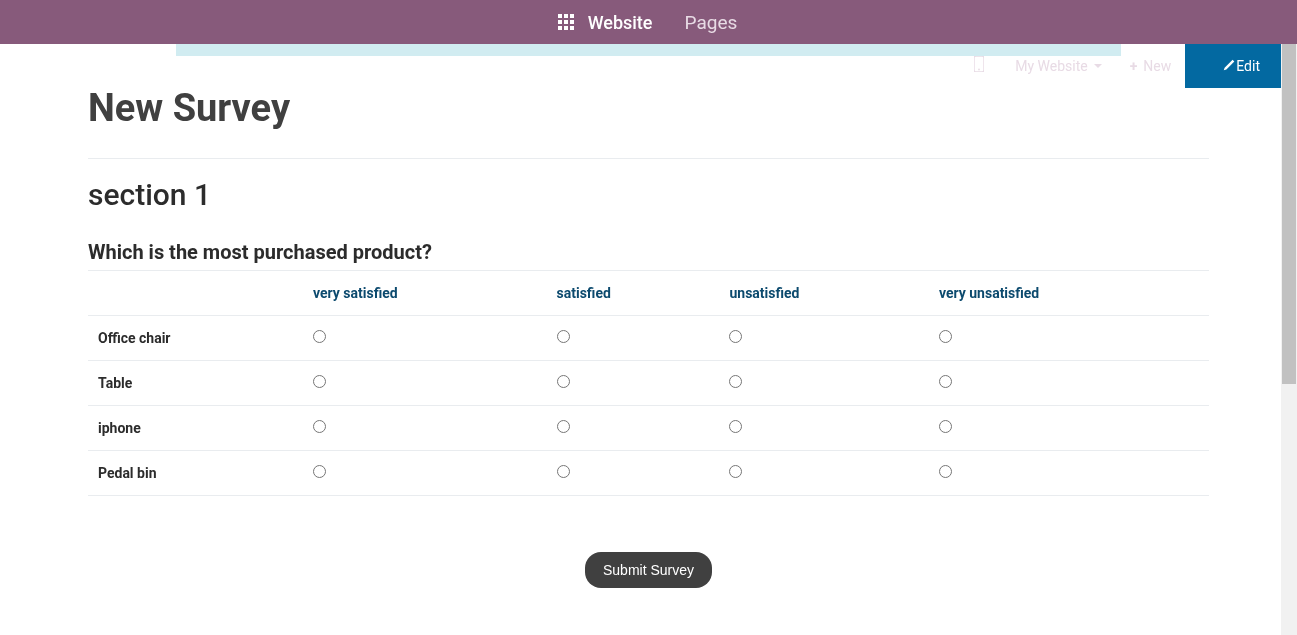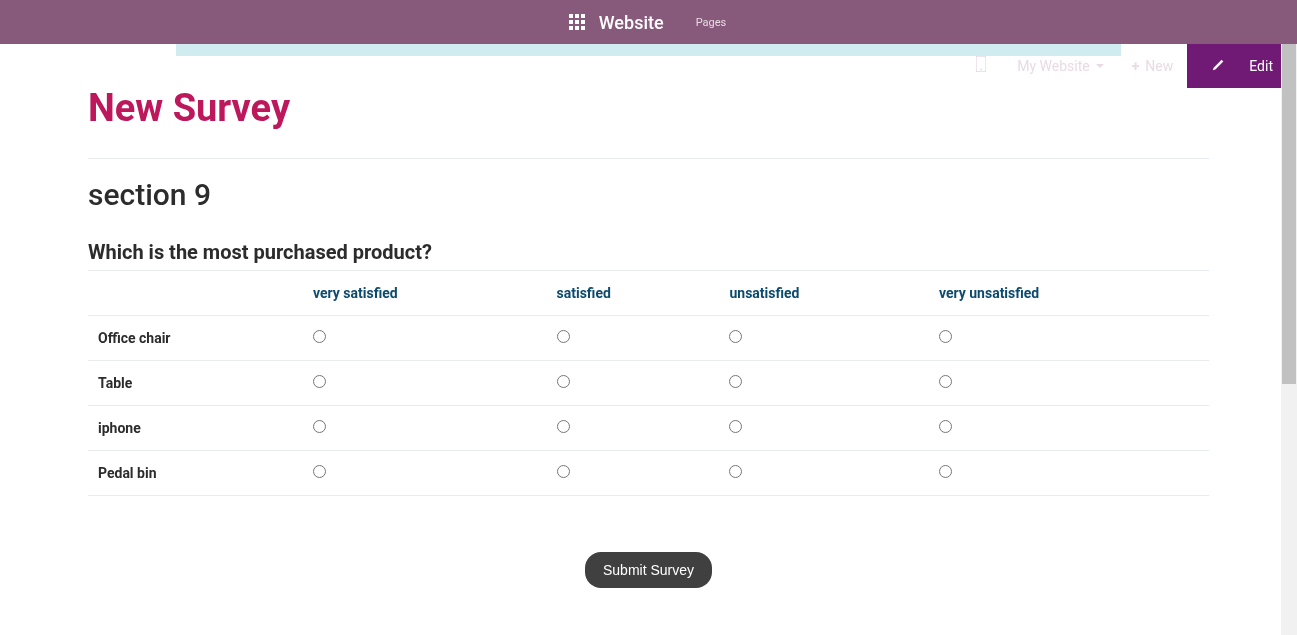--- a/index.html
+++ b/index.html
@@ -43,21 +43,21 @@
     }
     .apps-grid span { background: #fff; width: 4px; height: 4px; }
     .app-title {
       font-size: 18px;
       font-weight: 500;
       padding: 0 16px 0 0;
       cursor: pointer;
     }
     .nav-item {
       padding: 0 16px;
-      font-size: 11px;
+      font-size: 19px;
       color: #e8dbe5;
       cursor: pointer;
       height: 32px;
       display: flex;
       align-items: center;
     }
     .topbar-right {
       margin-left: auto;
       display: flex;
       align-items: center;
@@ -91,26 +91,26 @@
       padding: 0 14px;
       height: 44px;
       display: flex;
       align-items: center;
       gap: 6px;
       cursor: pointer;
       font-size: 14px;
       color: #e8dbe5;
     }
     .edit-btn {
-      background: #701a75;
-      height: 44px;
-      padding: 0 24px;
-      display: flex;
-      align-items: center;
-      gap: 24px;
+      background: #0369a1;
+      height: 44px;
+      padding: 0 37px;
+      display: flex;
+      align-items: center;
+      gap: 0;
       cursor: pointer;
       font-size: 14px;
       color: #fff;
     }
     .plus-icon { font-size: 14px; font-weight: bold; }
     .pencil-icon svg { width: 14px; height: 14px; fill: #fff; }
     .mobile-icon svg { width: 10px; height: 16px; fill: #e8dbe5; }
 
     .alert-strip {
       background: #d1ecf1;
@@ -136,21 +136,21 @@
       right: 1px;
       top: 44px;
       width: 14px;
       height: 340px;
       background: #c1c1c1;
       border-radius: 0;
     }
     .survey-title {
       font-size: 38px;
       font-weight: 700;
-      color: #be185d;
+      color: #404040;
       margin-top: 30px;
       margin-bottom: 25px;
     }
     hr.divider {
       border: none;
       border-top: 1px solid #e9ecef;
       margin: 28px 0 18px 0;
     }
     .section-title {
       font-size: 30px;
@@ -263,21 +263,21 @@
   </div>
 </div>
 
 <div class="content">
   <div class="alert-strip"></div>
 
   <h1 class="survey-title">New Survey</h1>
 
   <hr class="divider">
 
-  <h2 class="section-title">section 9</h2>
+  <h2 class="section-title">section 1</h2>
 
   <div class="question">Which is the most purchased product?</div>
   <hr class="thin">
 
   <table class="matrix">
     <thead>
       <tr>
         <th></th>
         <th>very satisfied</th>
         <th>satisfied</th>

